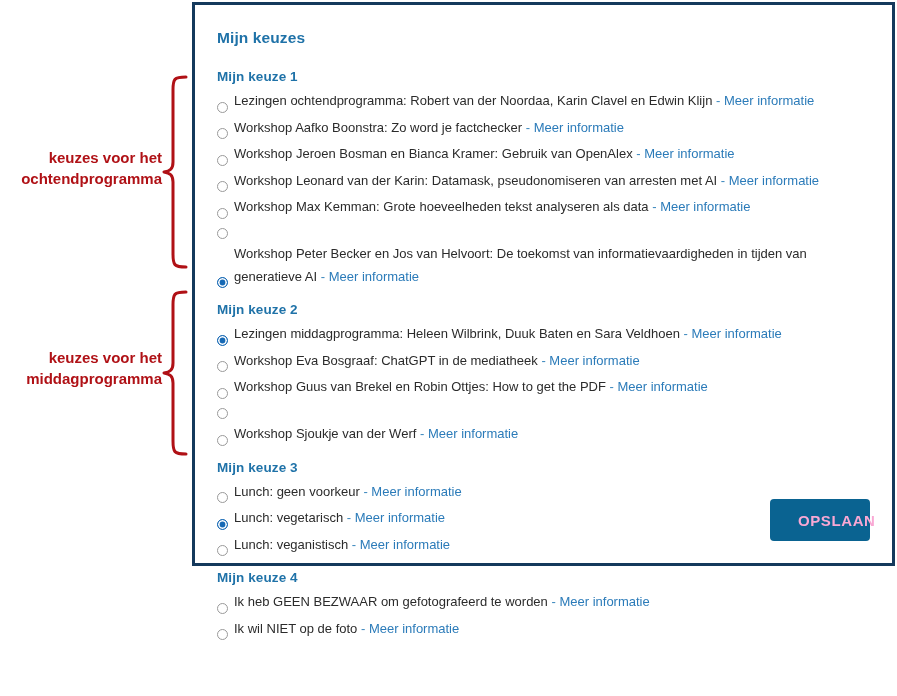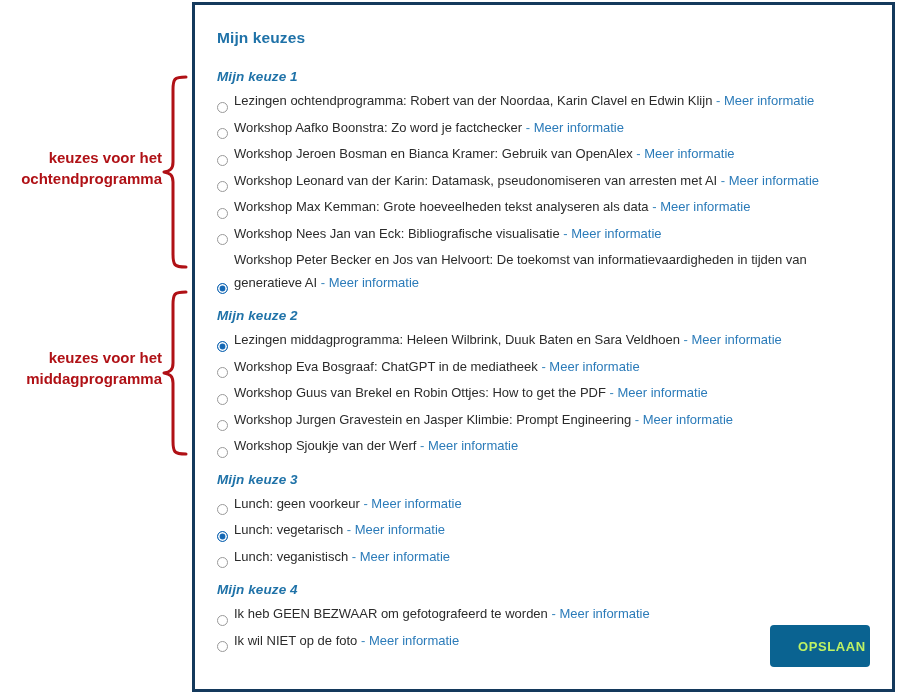--- a/index.html
+++ b/index.html
@@ -43,21 +43,21 @@
   }
   .brace-morning { top: 62px; }
   .brace-afternoon { top: 277px; }
 
   
   #panel {
     position: absolute;
     left: 192px;
     top: 2px;
     width: 703px;
-    height: 690px;
+    height: 564px;
     border: 3px solid #14395c;
     box-sizing: border-box;
     background: #ffffff;
   }
   #panel-inner {
     padding: 18px 22px 0 22px;
   }
 
   .panel-title {
     color: #1f72a8;
@@ -67,21 +67,20 @@
     letter-spacing: .1px;
   }
 
   .group { margin-bottom: 14px; }
   .group-title {
     color: #1f72a8;
     font-weight: bold;
     font-size: 13.5px;
     margin: 0 0 6px 0;
     letter-spacing: .1px;
-    font-style: italic;
   }
 
   .option {
     display: flex;
     align-items: flex-end;
     margin: 0 0 4px 0;
     font-size: 13px;
     line-height: 22.5px;
     color: #2d2d2d;
   }
@@ -121,25 +120,25 @@
     bottom: 0;
     height: 80px;
   }
   #save-button {
     position: absolute;
     right: 22px;
     bottom: 22px;
     width: 100px;
     height: 42px;
     background: #0a6391;
-    color: #bef264;
+    color: #f9a8d4;
     border: none;
     border-radius: 4px;
     font-family: "Liberation Sans", sans-serif;
-    font-size: 13px;
+    font-size: 15px;
     font-weight: bold;
     letter-spacing: .6px;
     cursor: pointer;
     padding-left: 28px;
   }
 </style>
 </head>
 <body>
 
 <div id="annotations">
@@ -187,21 +186,20 @@
           <div class="option">
             <span class="radio"></span>
             <span class="opt-text"><span class="opt-label">Workshop Leonard van der Karin: Datamask, pseudonomiseren van arresten met AI</span> <span class="sep">-</span> <a class="more-link">Meer informatie</a></span>
           </div>
           <div class="option">
             <span class="radio"></span>
             <span class="opt-text"><span class="opt-label">Workshop Max Kemman: Grote hoeveelheden tekst analyseren als data</span> <span class="sep">-</span> <a class="more-link">Meer informatie</a></span>
           </div>
           <div class="option">
             <span class="radio"></span>
-            <span class="opt-text"><span class="opt-label">Workshop Nees Jan van Eck: Bibliografische visualisatie</span> <span class="sep">-</span> <a class="more-link">Meer informatie</a></span>
           </div>
           <div class="option">
             <span class="radio checked"></span>
             <span class="opt-text"><span class="opt-label">Workshop Peter Becker en Jos van Helvoort: De toekomst van informatievaardigheden in tijden van generatieve AI</span> <span class="sep">-</span> <a class="more-link">Meer informatie</a></span>
           </div>
         </div>
         <div class="group">
           <div class="group-title">Mijn keuze 2</div>
           <div class="option">
             <span class="radio checked"></span>
@@ -210,21 +208,20 @@
           <div class="option">
             <span class="radio"></span>
             <span class="opt-text"><span class="opt-label">Workshop Eva Bosgraaf: ChatGPT in de mediatheek</span> <span class="sep">-</span> <a class="more-link">Meer informatie</a></span>
           </div>
           <div class="option">
             <span class="radio"></span>
             <span class="opt-text"><span class="opt-label">Workshop Guus van Brekel en Robin Ottjes: How to get the PDF</span> <span class="sep">-</span> <a class="more-link">Meer informatie</a></span>
           </div>
           <div class="option">
             <span class="radio"></span>
-            <span class="opt-text"><span class="opt-label">Workshop Jurgen Gravestein en Jasper Klimbie: Prompt Engineering</span> <span class="sep">-</span> <a class="more-link">Meer informatie</a></span>
           </div>
           <div class="option">
             <span class="radio"></span>
             <span class="opt-text"><span class="opt-label">Workshop Sjoukje van der Werf</span> <span class="sep">-</span> <a class="more-link">Meer informatie</a></span>
           </div>
         </div>
         <div class="group">
           <div class="group-title">Mijn keuze 3</div>
           <div class="option">
             <span class="radio"></span>

